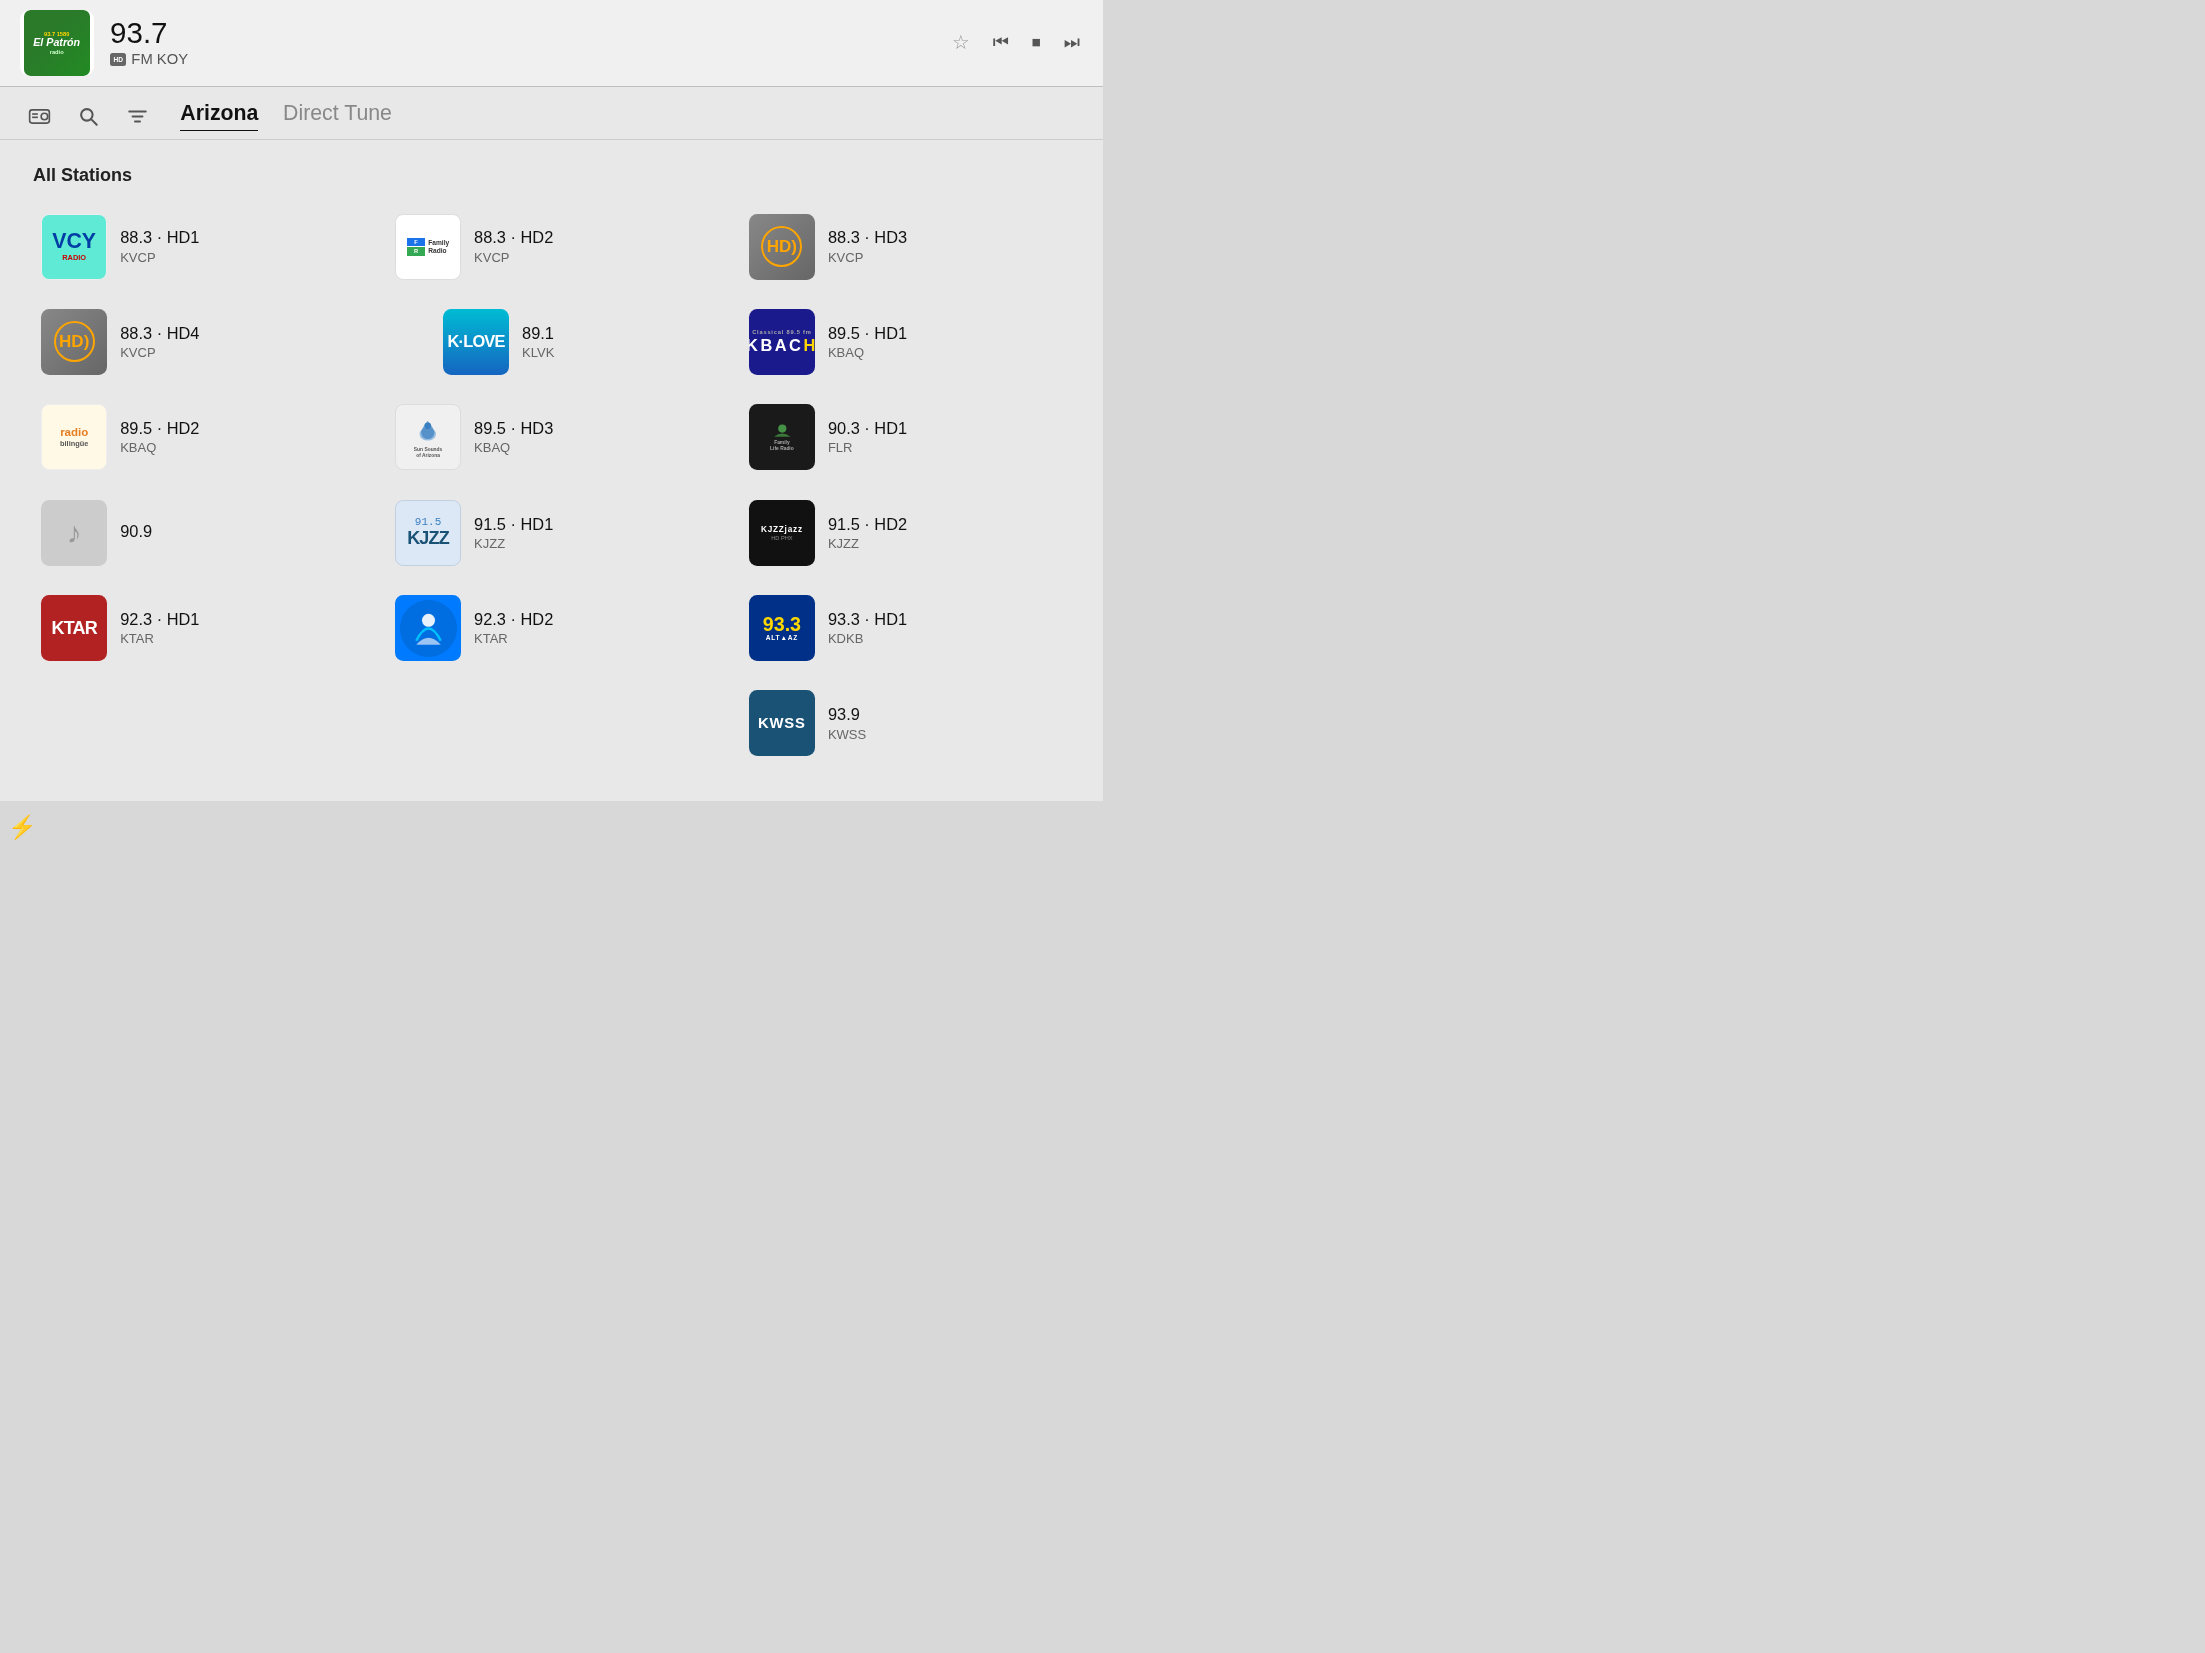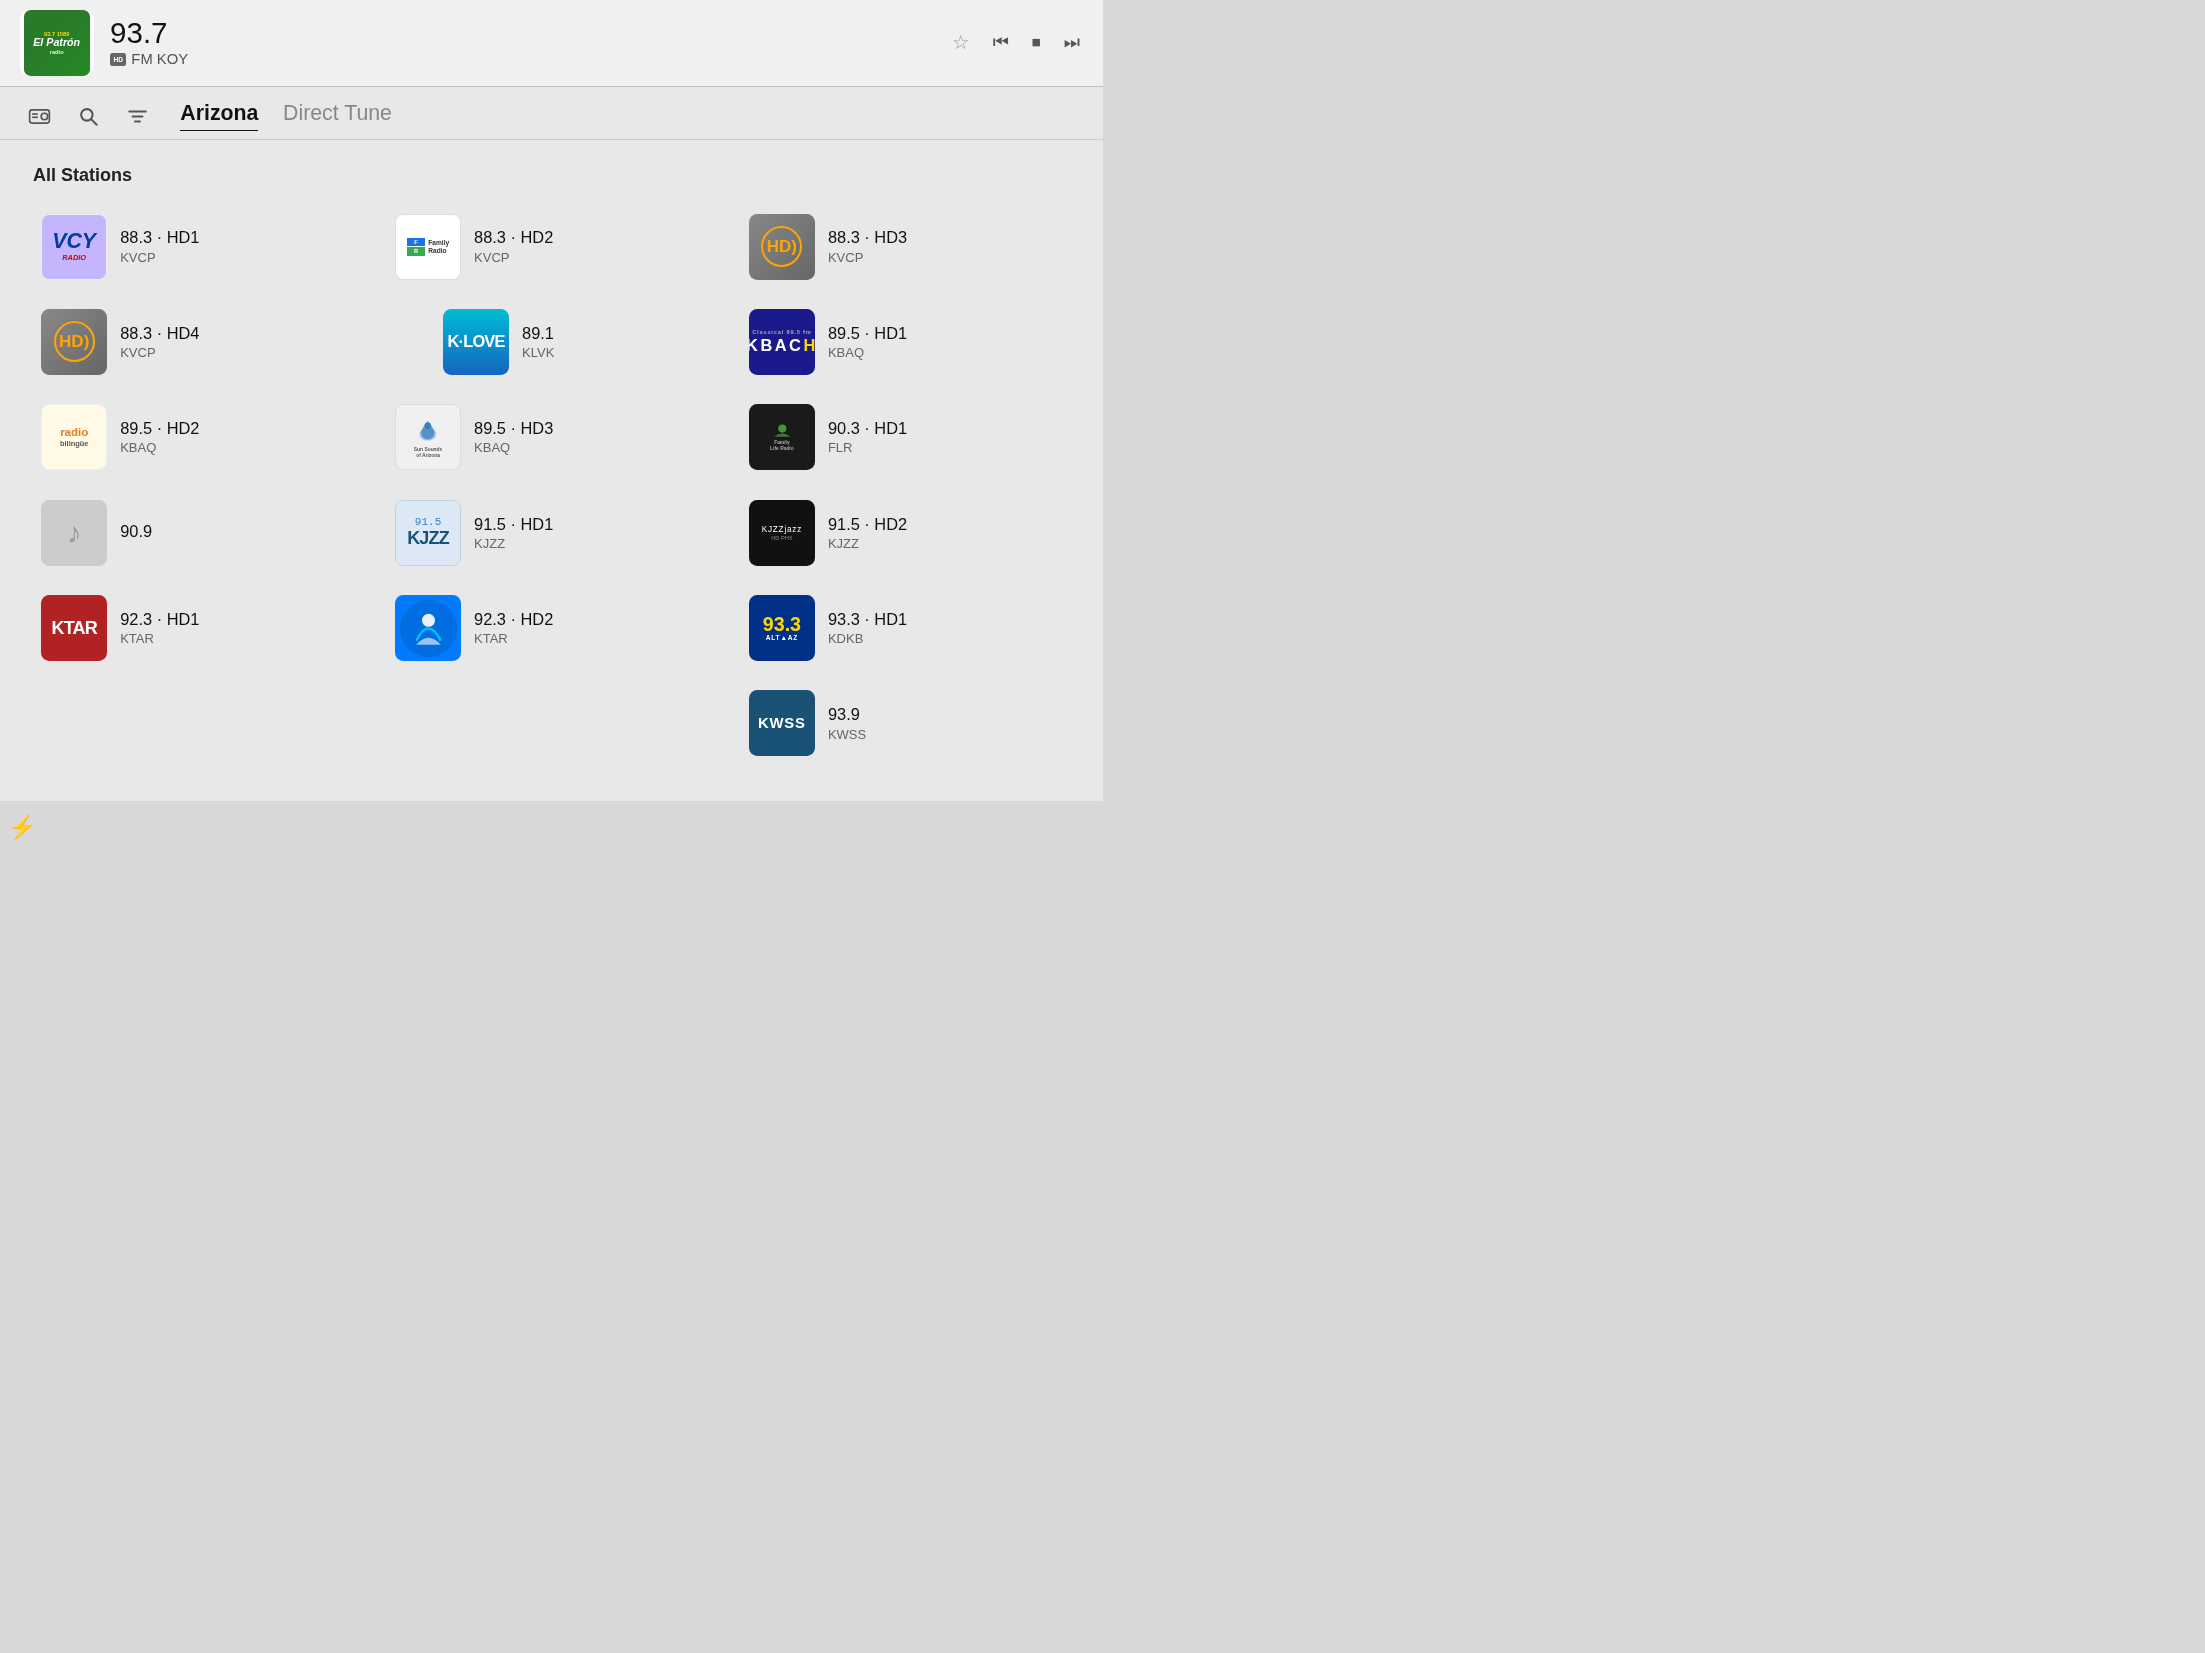--- a/index.html
+++ b/index.html
@@ -208,23 +208,22 @@
       line-height: 1.2;
     }
     .station-call {
       font-size: 13px;
       color: #666;
       margin-top: 1.6px;
     }
 
     
     .logo-vcy {
-      background: #c4b5fd;
+      background: #5eead4;
       border: 0.8px solid #eee;
-      font-style: italic;
     }
 
     .logo-hd {
       background: linear-gradient(135deg, #888 0%, #666 100%);
     }
     .hd-icon {
       width: 41px;
       height: 41px;
       border-radius: 50%;
       border: 2.5px solid #FFA500;
@@ -501,21 +500,21 @@
             <div style="font-size:4.9px;color:#aaa;text-align:center;line-height:1.3;font-weight:600;">Family<br>Life Radio</div>
           </div>
           <div class="station-info">
             <div class="station-freq">90.3 · HD1</div>
             <div class="station-call">FLR</div>
           </div>
         </div>
 
         <div class="station-item">
           <div class="station-thumb" style="background:#111;flex-direction:column;padding:3.3px;gap:0.8px;">
-            <div style="font-size:8.2px;color:#fff;font-weight:400;text-align:right;letter-spacing:0.8px;">KJZZjazz</div>
+            <div style="font-size:8.2px;color:#fff;font-weight:700;text-align:right;letter-spacing:0.8px;">KJZZjazz</div>
             <div style="font-size:5.7px;color:#888;text-align:center;">HD PHX</div>
           </div>
           <div class="station-info">
             <div class="station-freq">91.5 · HD2</div>
             <div class="station-call">KJZZ</div>
           </div>
         </div>
 
         <div class="station-item">
           <div class="station-thumb" style="background:#003087;color:#FFD700;display:flex;flex-direction:column;align-items:center;justify-content:center;padding:3.3px;">

